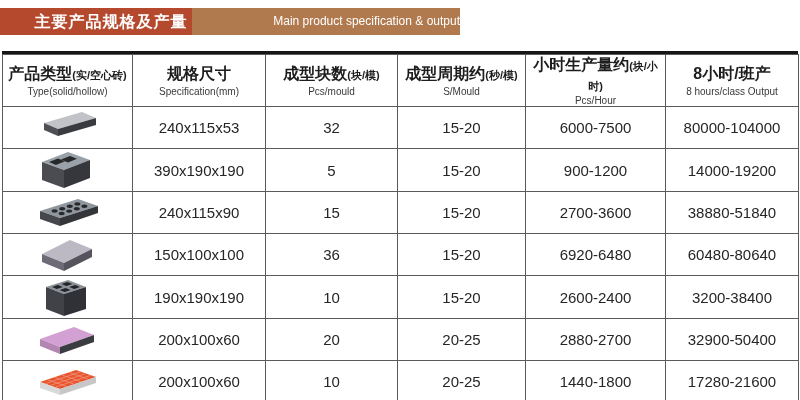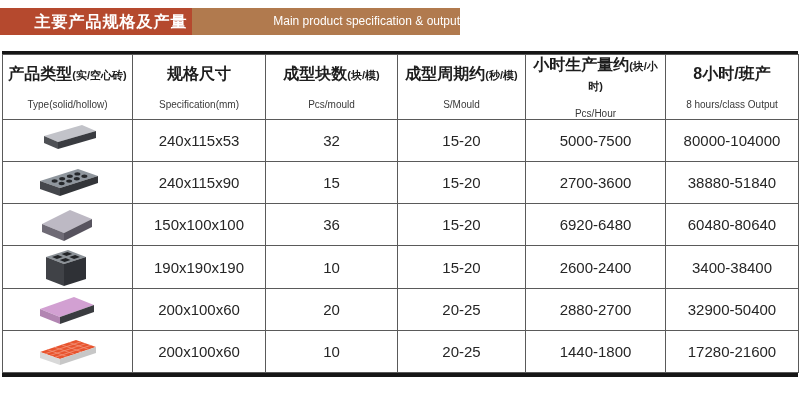--- a/index.html
+++ b/index.html
@@ -22,21 +22,21 @@
   .table-wrap{
     position:absolute;left:2px;top:51px;width:796px;
     border-top:3px solid #161616;border-bottom:4px solid #161616;
   }
   table{width:100%;border-collapse:collapse;table-layout:fixed;}
   th,td{border:1px solid #5a5a5a;text-align:center;vertical-align:middle;padding:0;}
   th{height:50px;}
   td{height:41px;}
   .zh{font-size:16px;font-weight:600;color:#1d1d1d;}
   .zh-small{font-size:11px;font-weight:600;color:#1d1d1d;}
-  .en{display:block;font-size:10px;font-weight:400;color:#3a3a3a;margin-top:14px;}
+  .en{display:block;font-size:10px;font-weight:400;color:#3a3a3a;margin-top:1px;}
   .val{font-size:15px;color:#262626;}
   .icon-cell svg{display:block;margin:0 auto;}
 </style>
 </head>
 <body>
 
 <div class="title-zh">主要产品规格及产量</div>
 <div class="title-en">Main product specification &amp; output</div>
 
 <div class="table-wrap">
@@ -83,24 +83,40 @@
       <td class="icon-cell">
         <svg width="80" height="34" viewBox="0 0 80 34">
           <polygon points="16,12 54,1 68,7 30,18" fill="#c2c3c9"></polygon>
           <polygon points="16,12 30,18 30,25 16,19" fill="#4e5055"></polygon>
           <polygon points="30,18 68,7 68,14 30,25" fill="#393b40"></polygon>
         </svg>
       </td>
       <td class="val">240x115x53</td>
       <td class="val">32</td>
       <td class="val">15-20</td>
-      <td class="val">5000-7500</td>
+      <td class="val">6000-7500</td>
       <td class="val">80000-104000</td>
     </tr>
 
+    <tr>
+      <td class="icon-cell">
+        <svg width="80" height="42" viewBox="0 0 80 42">
+          <polygon points="14,13 40,3 62,11 36,21" fill="#9ba1a8"></polygon>
+          <polygon points="14,13 36,21 36,39 14,31" fill="#4a4c51"></polygon>
+          <polygon points="36,21 62,11 62,29 36,39" fill="#35373c"></polygon>
+          <polygon points="21,13 30,9.5 37,12.3 28,16" fill="#26282b"></polygon>
+          <polygon points="33,10.5 42,7 49,9.8 40,13.5" fill="#26282b"></polygon>
+        </svg>
+      </td>
+      <td class="val">390x190x190</td>
+      <td class="val">5</td>
+      <td class="val">15-20</td>
+      <td class="val">900-1200</td>
+      <td class="val">14000-19200</td>
+    </tr>
 
     <tr>
       <td class="icon-cell">
         <svg width="80" height="36" viewBox="0 0 80 36">
           <polygon points="12,16 50,4 70,11 32,23" fill="#8f969d"></polygon>
           <polygon points="12,16 32,23 32,31 12,24" fill="#45474c"></polygon>
           <polygon points="32,23 70,11 70,18 32,31" fill="#333539"></polygon>
           <ellipse cx="26.6" cy="16" rx="3" ry="1.7" fill="#26282b"></ellipse>
           <ellipse cx="34.2" cy="13.7" rx="3" ry="1.7" fill="#26282b"></ellipse>
           <ellipse cx="41.8" cy="11.3" rx="3" ry="1.7" fill="#26282b"></ellipse>
@@ -142,21 +158,21 @@
           <polygon points="24,11 29.9,9.1 34.8,11 28.9,12.9" fill="#222427"></polygon>
           <polygon points="33.5,8 39.4,6.1 44.3,8 38.4,9.9" fill="#222427"></polygon>
           <polygon points="31.7,14 37.6,12.1 42.5,14 36.6,15.9" fill="#222427"></polygon>
           <polygon points="41.2,11 47.1,9.1 52,11 46.1,12.9" fill="#222427"></polygon>
         </svg>
       </td>
       <td class="val">190x190x190</td>
       <td class="val">10</td>
       <td class="val">15-20</td>
       <td class="val">2600-2400</td>
-      <td class="val">3400-38400</td>
+      <td class="val">3200-38400</td>
     </tr>
 
     <tr>
       <td class="icon-cell">
         <svg width="80" height="36" viewBox="0 0 80 36">
           <polygon points="12,17 46,5 66,13 32,25" fill="#d2a0d2"></polygon>
           <polygon points="12,17 32,25 32,32 12,24" fill="#b285b2"></polygon>
           <polygon points="32,25 66,13 66,20 32,32" fill="#3a3c40"></polygon>
         </svg>
       </td>

